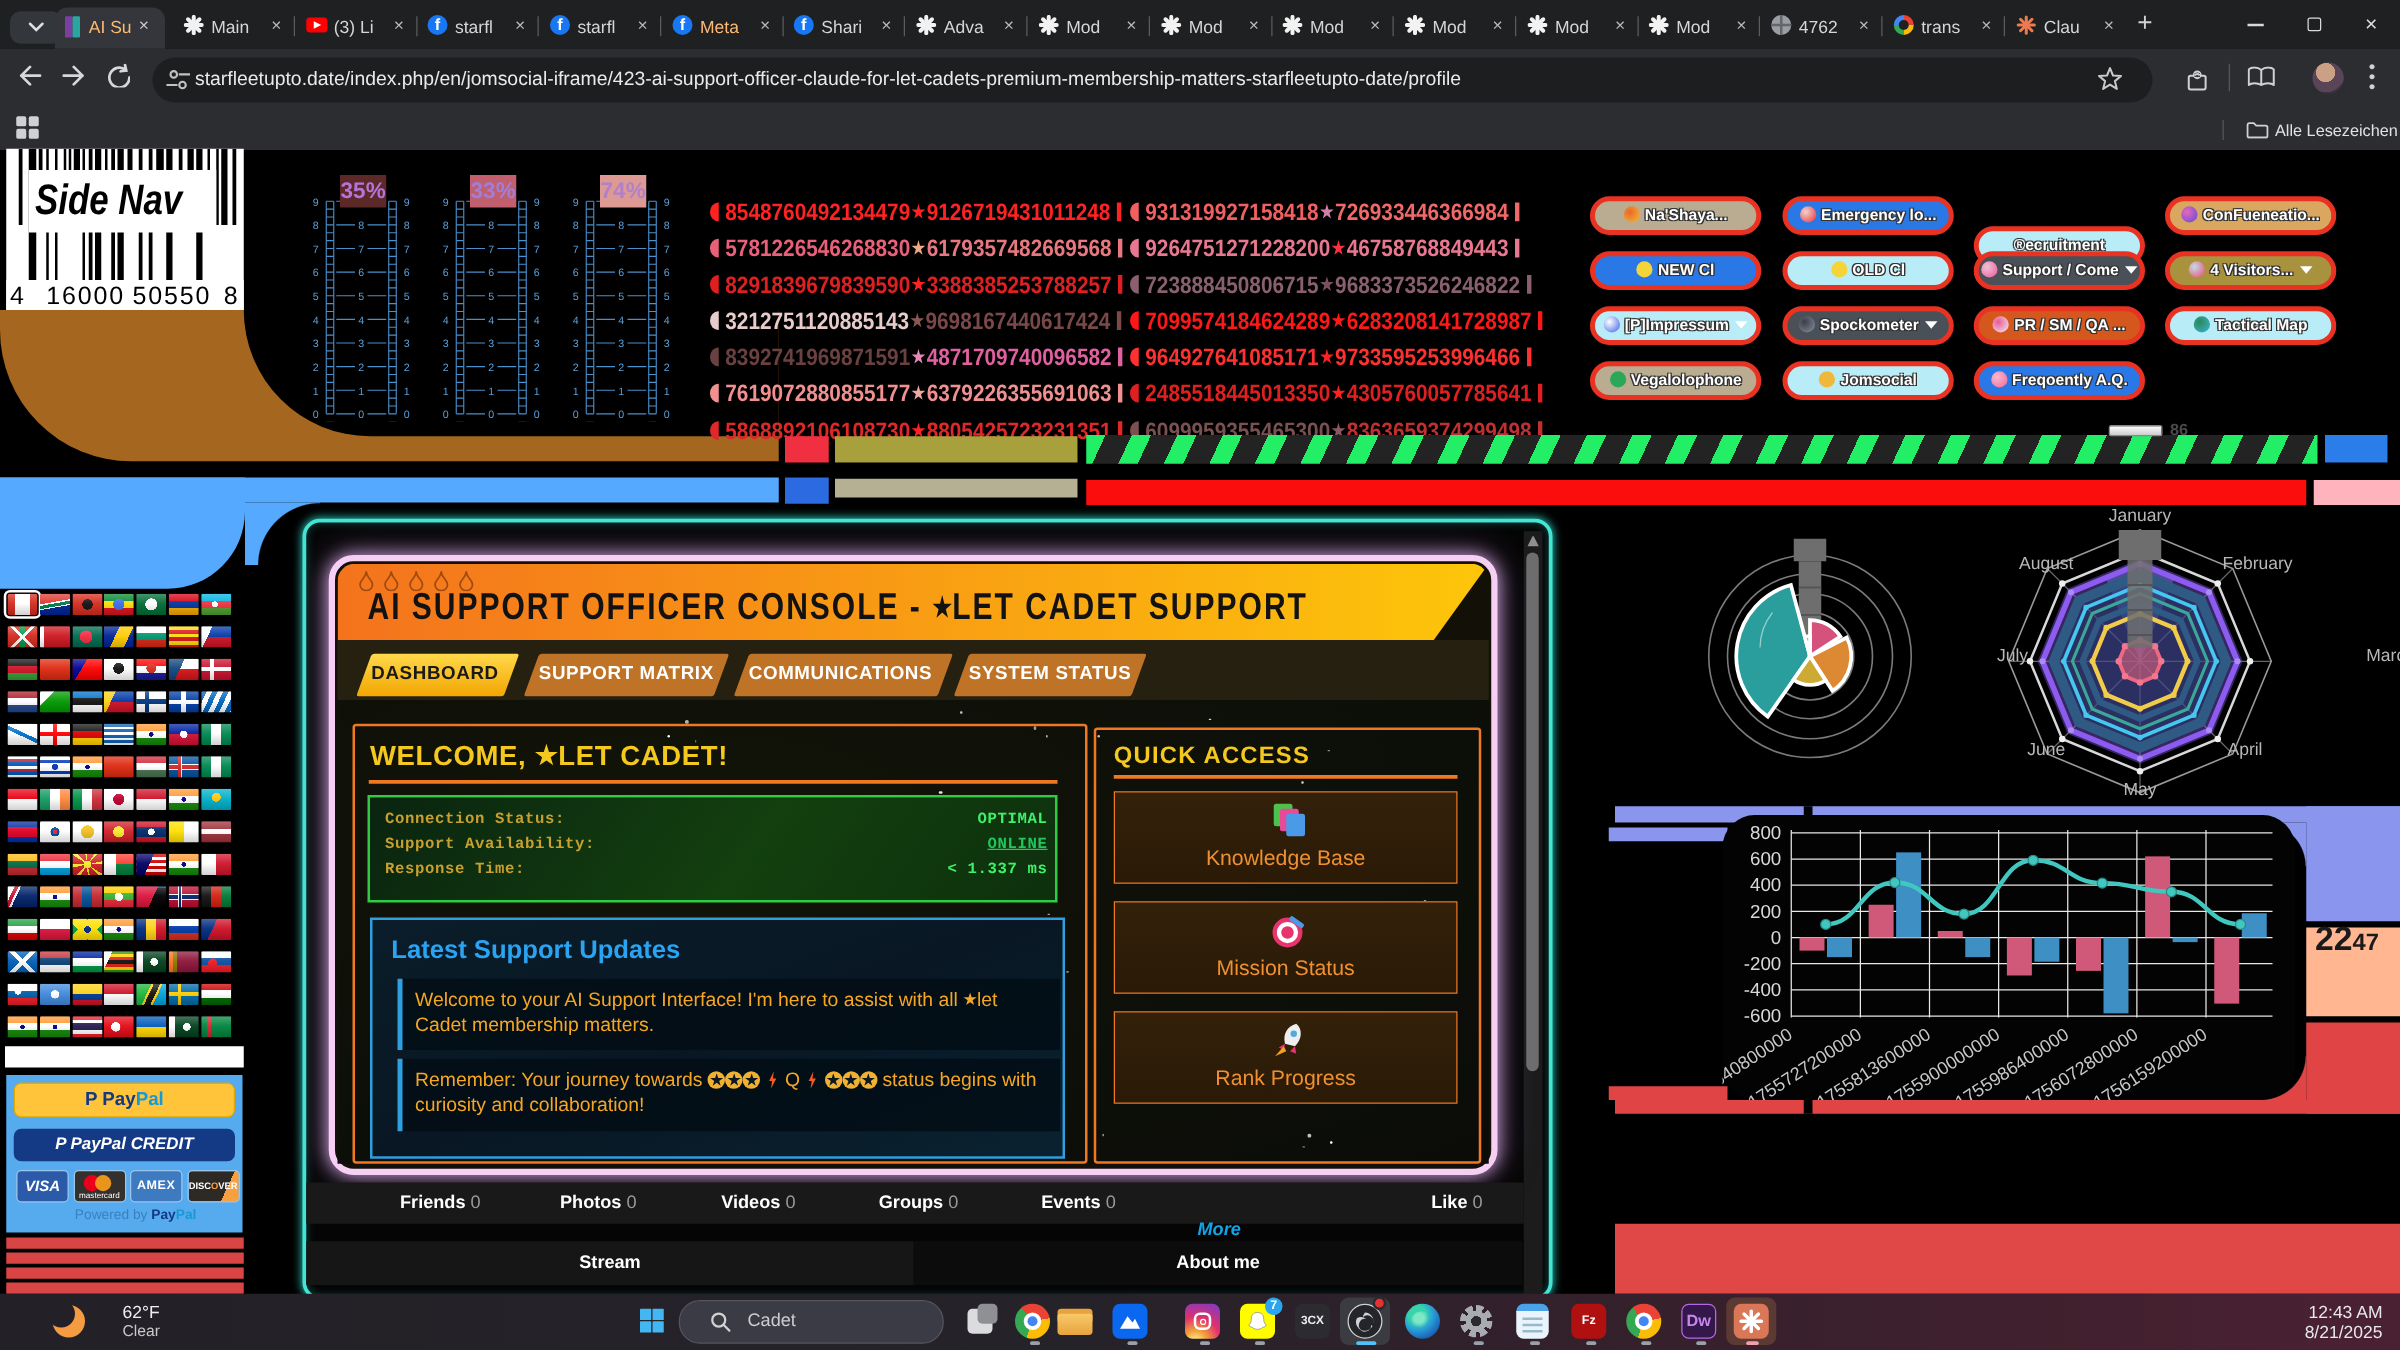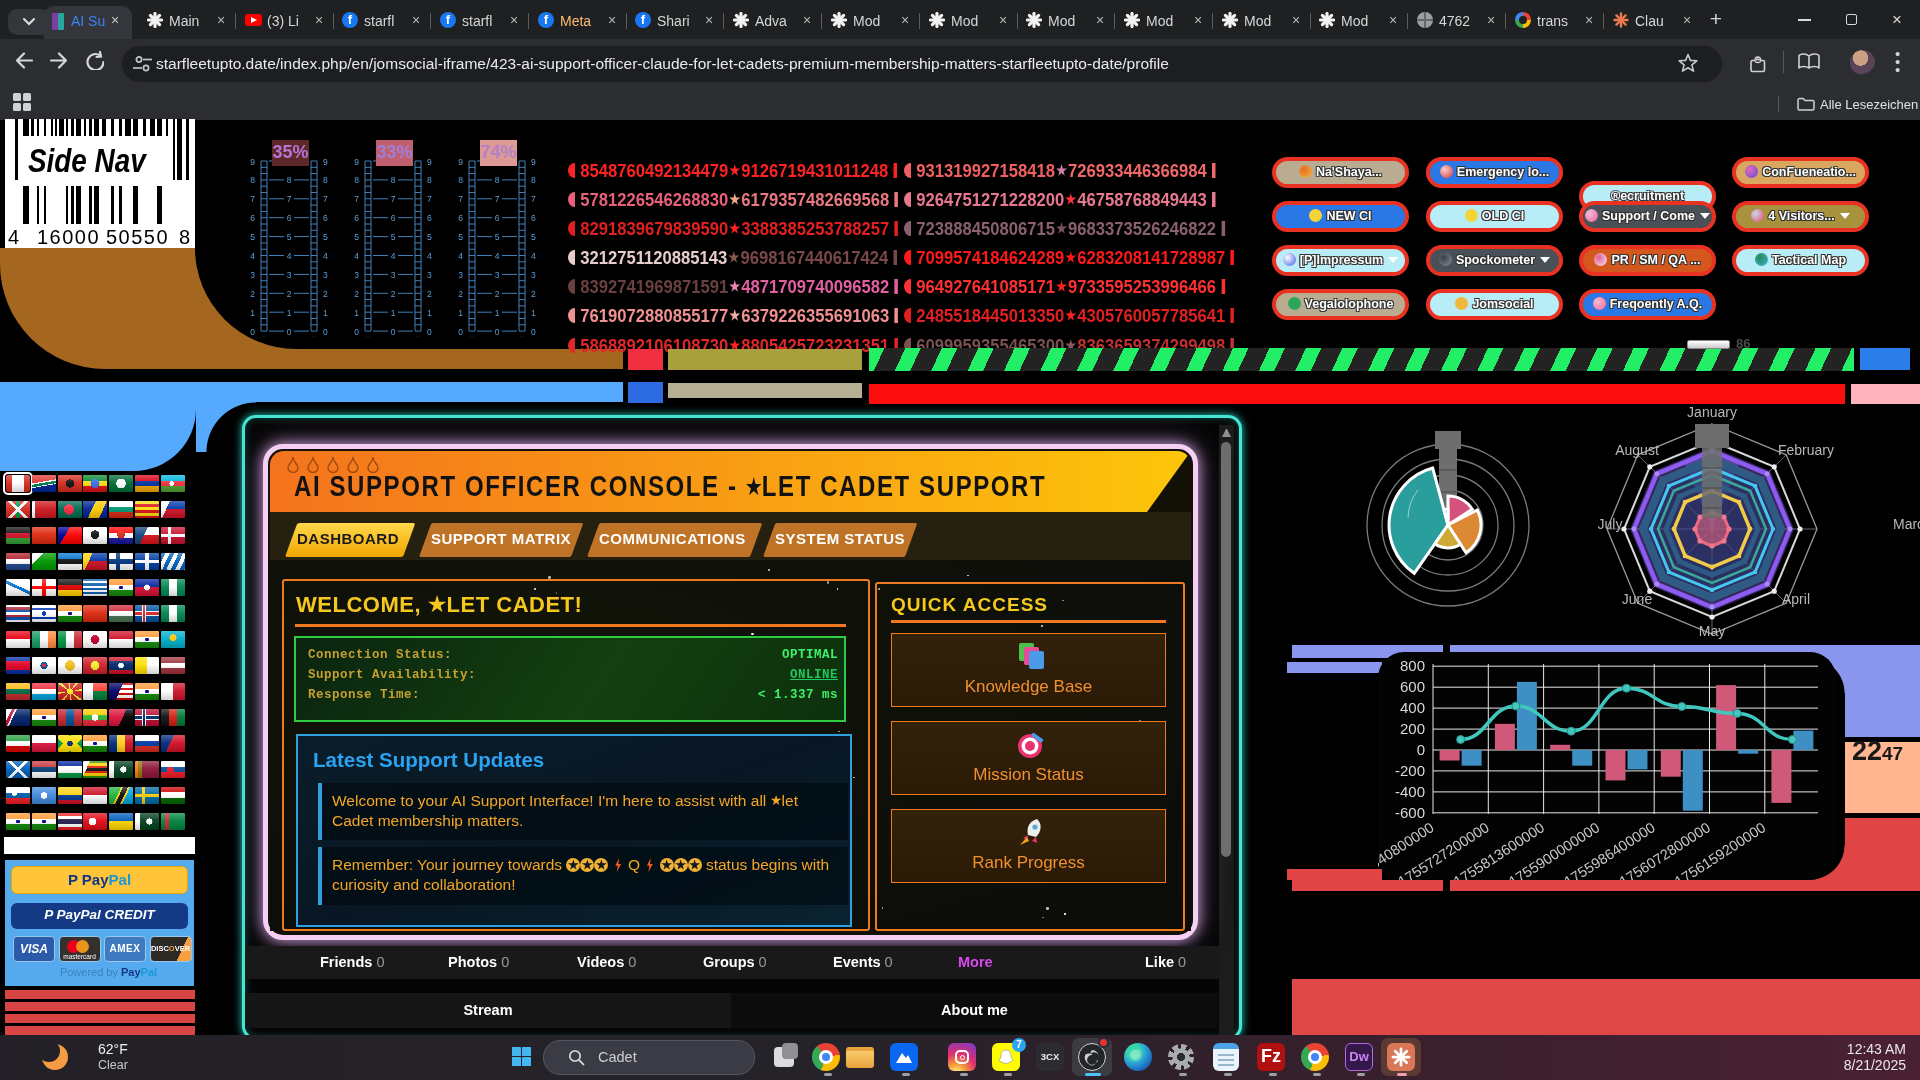--- a/index.html
+++ b/index.html
@@ -10,21 +10,21 @@
 </style></head><body>
 
 <div class="a" style="left:0px;top:0px;width:1920px;height:39px;background:#1f2021;"></div>
 <div class="a" style="left:8px;top:9px;width:42px;height:26px;background:#33363a;border-radius:9px;"></div>
 <svg class="a" style="left:22px;top:17px;width:14px;height:9px;" viewBox="0 0 14 9">
     <path d="M2 2 L7 7 L12 2" stroke="#dddfe1" stroke-width="2" fill="none" stroke-linecap="round"></path>
   </svg>
 <div class="a" style="left:44px;top:6px;width:88px;height:33px;background:#34363b;border-radius:10px 10px 0 0;"></div>
 <div class="a" style="left:52px;top:13px;width:6px;height:17px;background:#7a3fa0;border-radius:1px;"></div>
 <div class="a" style="left:58px;top:13px;width:6px;height:17px;background:#2aa6a0;border-radius:1px;"></div>
-<div class="a" style="left:71px;top:13px;width:40px;height:18px;color:#3b82f6;font-size:14px;">AI Su</div>
+<div class="a" style="left:71px;top:13px;width:40px;height:18px;color:#fdba74;font-size:14px;">AI Su</div>
 <div class="a" style="left:108px;top:13px;width:14px;height:16px;color:#c8cacc;font-size:14px;line-height:15px;text-align:center;">×</div>
 <svg class="a" style="left:147px;top:12px;width:16px;height:16px;" viewBox="0 0 16 16">
     <line x1="8" y1="8" x2="14.5" y2="8.0" stroke="#f2f2f2" stroke-width="3.2" stroke-linecap="round"></line>
     <line x1="8" y1="8" x2="12.59619407771256" y2="12.596194077712559" stroke="#f2f2f2" stroke-width="3.2" stroke-linecap="round"></line>
     <line x1="8" y1="8" x2="8.0" y2="14.5" stroke="#f2f2f2" stroke-width="3.2" stroke-linecap="round"></line>
     <line x1="8" y1="8" x2="3.4038059222874413" y2="12.59619407771256" stroke="#f2f2f2" stroke-width="3.2" stroke-linecap="round"></line>
     <line x1="8" y1="8" x2="1.5" y2="8.0" stroke="#f2f2f2" stroke-width="3.2" stroke-linecap="round"></line>
     <line x1="8" y1="8" x2="3.4038059222874404" y2="3.4038059222874413" stroke="#f2f2f2" stroke-width="3.2" stroke-linecap="round"></line>
     <line x1="8" y1="8" x2="7.999999999999999" y2="1.5" stroke="#f2f2f2" stroke-width="3.2" stroke-linecap="round"></line>
     <line x1="8" y1="8" x2="12.596194077712557" y2="3.4038059222874404" stroke="#f2f2f2" stroke-width="3.2" stroke-linecap="round"></line>
@@ -756,21 +756,21 @@
     <path d="M21 20 L22 26 L17 24 Z" fill="#e8336e"></path>
     <path d="M12 20 L5 28 L14 24 Z" fill="#f5a020"></path>
   </svg>
 <div class="a" style="left:891px;top:853px;width:275px;height:22px;color:#f09030;font-size:17px;text-align:center;">Rank Progress</div>
 <div class="a" style="left:245px;top:946px;width:974px;height:33px;background:#191919;"></div>
 <div class="a" style="left:320px;top:954px;width:110px;height:18px;color:#fff;font-size:14.5px;font-weight:bold;">Friends <span style="color:#999;font-weight:normal;">0</span></div>
 <div class="a" style="left:448px;top:954px;width:110px;height:18px;color:#fff;font-size:14.5px;font-weight:bold;">Photos <span style="color:#999;font-weight:normal;">0</span></div>
 <div class="a" style="left:577px;top:954px;width:110px;height:18px;color:#fff;font-size:14.5px;font-weight:bold;">Videos <span style="color:#999;font-weight:normal;">0</span></div>
 <div class="a" style="left:703px;top:954px;width:110px;height:18px;color:#fff;font-size:14.5px;font-weight:bold;">Groups <span style="color:#999;font-weight:normal;">0</span></div>
 <div class="a" style="left:833px;top:954px;width:110px;height:18px;color:#fff;font-size:14.5px;font-weight:bold;">Events <span style="color:#999;font-weight:normal;">0</span></div>
-<div class="a" style="left:958px;top:954px;width:60px;height:18px;color:#d946ef;font-size:14.5px;font-weight:bold;">More</div>
+<div class="a" style="left:958px;top:976px;width:60px;height:18px;color:#0ea5e9;font-size:14.5px;font-weight:bold;font-style:italic;">More</div>
 <div class="a" style="left:1145px;top:954px;width:60px;height:18px;color:#fff;font-size:14.5px;font-weight:bold;">Like <span style="color:#999;font-weight:normal;">0</span></div>
 <div class="a" style="left:245px;top:993px;width:486px;height:35px;background:#161616;color:#fff;font-size:14.5px;font-weight:bold;text-align:center;line-height:35px;">Stream</div>
 <div class="a" style="left:731px;top:993px;width:487px;height:35px;background:#0c0c0c;color:#fff;font-size:14.5px;font-weight:bold;text-align:center;line-height:35px;">About me</div>
 <svg class="a" style="left:1345px;top:410px;width:210px;height:230px;" viewBox="0 0 210 230">
     <circle cx="103" cy="115" r="19" fill="none" stroke="#7a7a7a" stroke-width="1.3"></circle>
     <circle cx="103" cy="115" r="35" fill="none" stroke="#7a7a7a" stroke-width="1.3"></circle>
     <circle cx="103" cy="115" r="50" fill="none" stroke="#7a7a7a" stroke-width="1.3"></circle>
     <circle cx="103" cy="115" r="66" fill="none" stroke="#7a7a7a" stroke-width="1.3"></circle>
     <circle cx="103" cy="115" r="81" fill="none" stroke="#7a7a7a" stroke-width="1.3"></circle>
     <rect x="90" y="21" width="26" height="18" fill="#6e6e6e"></rect>
@@ -970,21 +970,21 @@
   </svg>
 <div class="a" style="left:1098px;top:1037px;width:11px;height:11px;background:#e83030;border-radius:50%;border:2px solid #2a2a30;"></div>
 <div class="a" style="left:1124px;top:1043px;width:28px;height:28px;background:radial-gradient(circle at 35% 30%,#35d4ab 0 25%,#2aa3d8 45%,#1a63b8 75%,#123f86 100%);border-radius:50%;"></div>
 <div class="a" style="left:1129px;top:1049px;width:16px;height:14px;background:radial-gradient(circle at 40% 40%,#9ef0d0 0 30%,transparent 60%);border-radius:50%;opacity:.7;"></div>
 <div class="a" style="left:1168px;top:1044px;width:26px;height:26px;background:radial-gradient(circle,#2a2a30 0 22%,#a8abb0 23% 46%,transparent 47%),conic-gradient(#a8abb0 0 30deg,transparent 30deg 45deg,#a8abb0 45deg 75deg,transparent 75deg 90deg,#a8abb0 90deg 120deg,transparent 120deg 135deg,#a8abb0 135deg 165deg,transparent 165deg 180deg,#a8abb0 180deg 210deg,transparent 210deg 225deg,#a8abb0 225deg 255deg,transparent 255deg 270deg,#a8abb0 270deg 300deg,transparent 300deg 315deg,#a8abb0 315deg 345deg,transparent 345deg);border-radius:50%;"></div>
 <div class="a" style="left:1213px;top:1043px;width:26px;height:28px;background:linear-gradient(#4aa3e8 0 22%,#eaf4fc 22%);border-radius:6px;"></div>
 <div class="a" style="left:1218px;top:1054px;width:16px;height:2px;background:#9ab8cc;"></div>
 <div class="a" style="left:1218px;top:1059px;width:16px;height:2px;background:#9ab8cc;"></div>
 <div class="a" style="left:1218px;top:1064px;width:16px;height:2px;background:#9ab8cc;"></div>
 <div class="a" style="left:1257px;top:1043px;width:28px;height:28px;background:#b01010;border-radius:6px;"></div>
-<div class="a" style="left:1257px;top:1043px;width:28px;height:28px;color:#fff;font-size:18px;font-weight:bold;text-align:center;line-height:27px;">Fz</div>
+<div class="a" style="left:1257px;top:1043px;width:28px;height:28px;color:#fff;font-size:10px;font-weight:bold;text-align:center;line-height:27px;">Fz</div>
 <div class="a" style="left:1301px;top:1043px;width:28px;height:28px;background:conic-gradient(from -40deg,#ea4335 0 120deg,#fbbc05 120deg 240deg,#34a853 240deg 360deg);border-radius:50%;"></div>
 <div class="a" style="left:1308px;top:1050px;width:14px;height:14px;background:#fff;border-radius:50%;"></div>
 <div class="a" style="left:1311px;top:1053px;width:8px;height:8px;background:#4285f4;border-radius:50%;"></div>
 <div class="a" style="left:1345px;top:1043px;width:28px;height:28px;background:#35184a;border-radius:6px;border:1.5px solid #b468e8;"></div>
 <div class="a" style="left:1345px;top:1043px;width:28px;height:28px;color:#c886f0;font-size:13px;font-weight:bold;text-align:center;line-height:27px;">Dw</div>
 <div class="a" style="left:1381px;top:1038px;width:40px;height:38px;background:#5c3a34;border-radius:7px;"></div>
 <div class="a" style="left:1387px;top:1043px;width:28px;height:28px;background:#d97757;border-radius:6px;"></div>
 <svg class="a" style="left:1391px;top:1047px;width:20px;height:20px;" viewBox="0 0 16 16">
     <line x1="8" y1="8" x2="14.5" y2="8.0" stroke="#fff" stroke-width="2.2" stroke-linecap="round"></line>
     <line x1="8" y1="8" x2="12.59619407771256" y2="12.596194077712559" stroke="#fff" stroke-width="2.2" stroke-linecap="round"></line>

